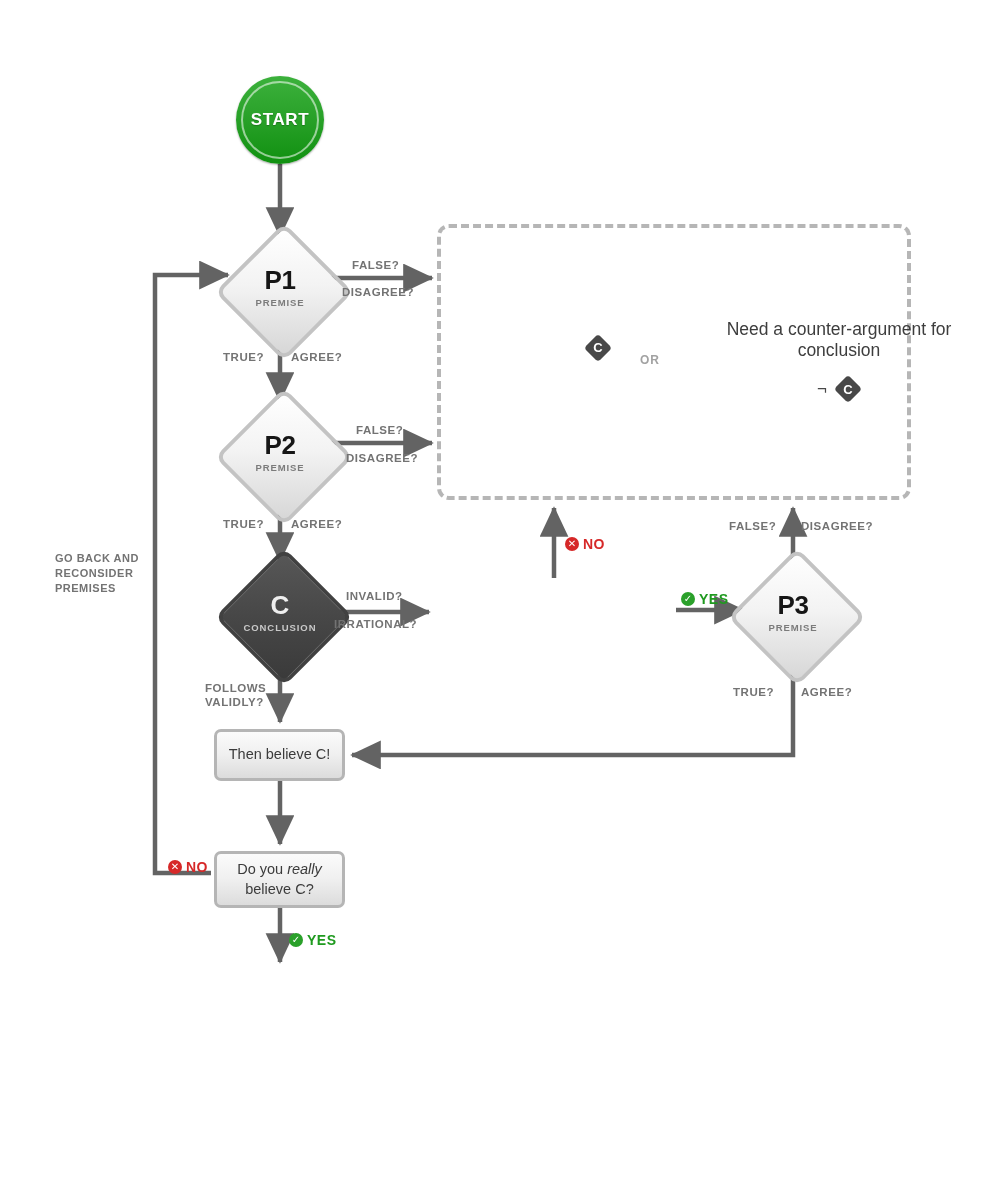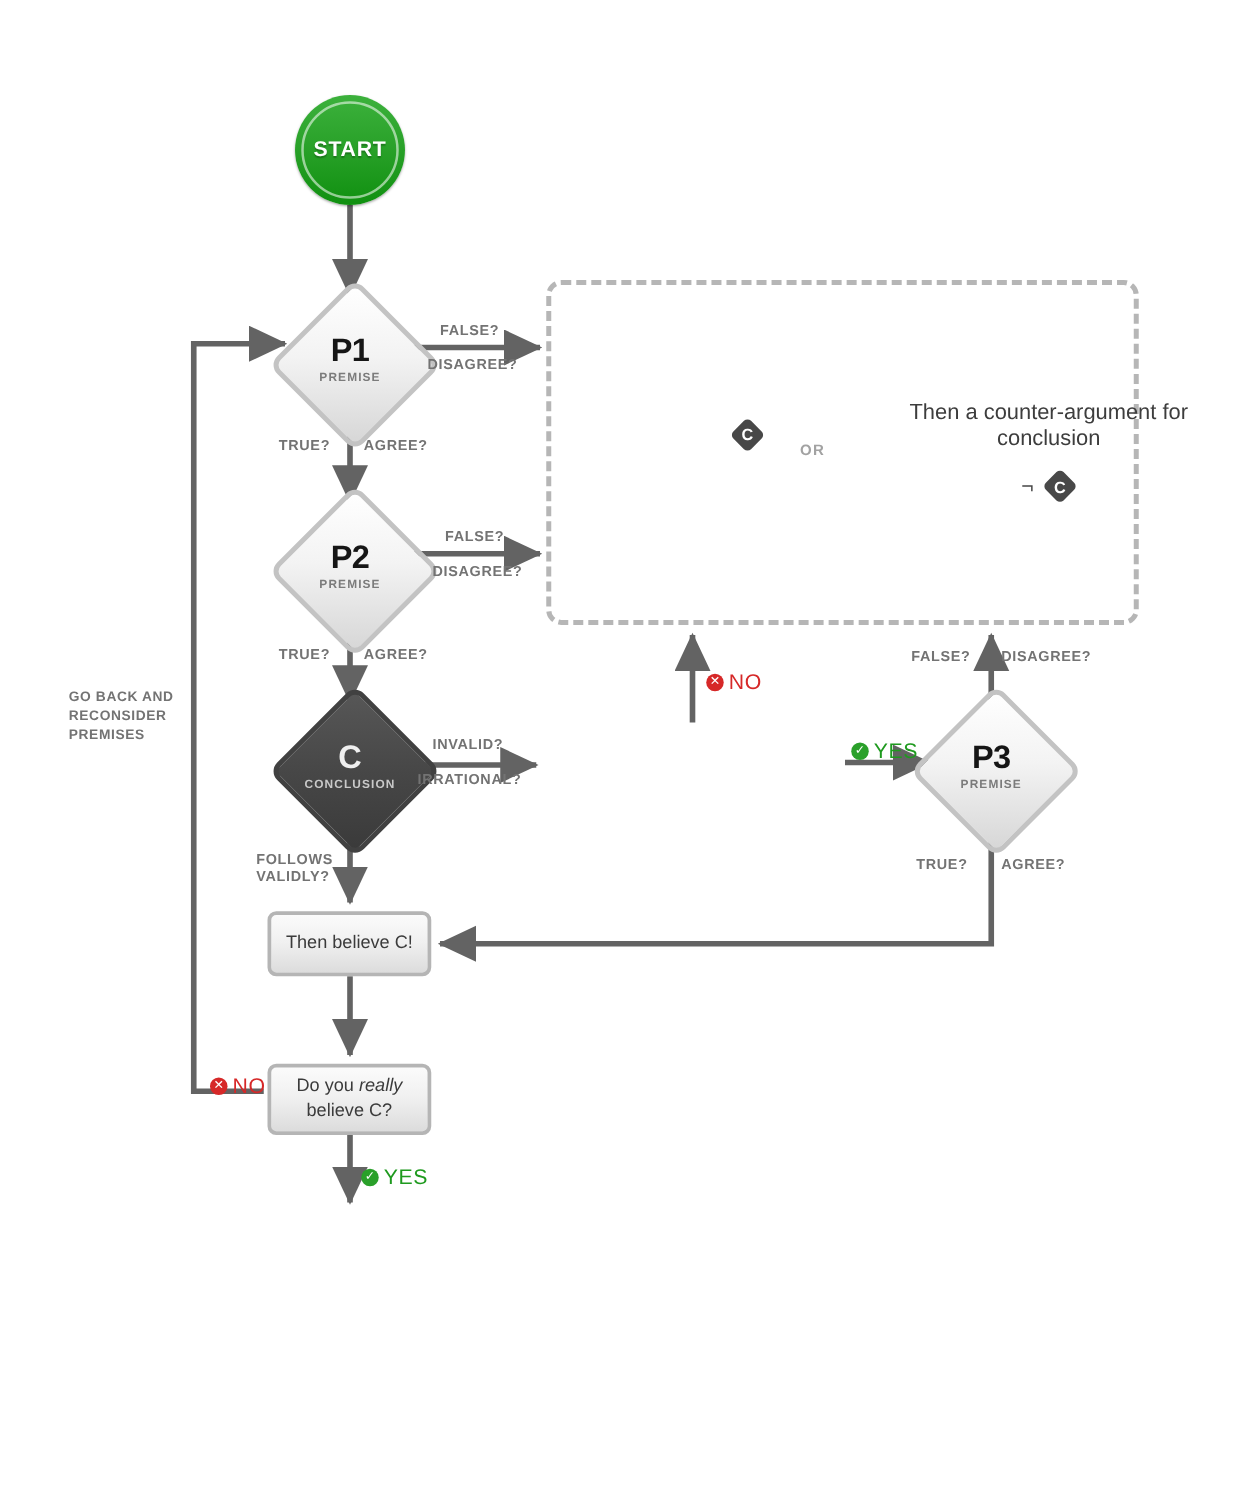--- a/index.html
+++ b/index.html
@@ -135,21 +135,21 @@
 
   
   .badge{position:absolute;display:flex;align-items:center;white-space:nowrap;}
   .badge .bico{
     width:14px;height:14px;border-radius:50%;
     display:flex;align-items:center;justify-content:center;
     color:#fff;font-size:10px;font-weight:bold;line-height:1;margin-right:4px;
   }
   .badge.yes .bico{background:#2aa02a;}
   .badge.no  .bico{background:#d62828;}
-  .badge .btxt{font-size:17px;font-weight:normal;letter-spacing:.5px;}
+  .badge .btxt{font-size:14px;font-weight:bold;letter-spacing:.5px;}
   .badge.yes .btxt{color:#1f9a1f;}
   .badge.no  .btxt{color:#d62828;}
   .badge-no-mid {left:565px;top:536px;}
   .badge-yes-p3 {left:681px;top:591px;}
   .badge-no-left{left:168px;top:859px;}
   .badge-yes-bot{left:289px;top:932px;}
 </style>
 </head>
 <body>
 
@@ -196,21 +196,21 @@
   <div class="node dashed-box">
     <div class="dash-col dash-col-left">
       <div style="margin-top:4px;">
         <span class="cdia">
           <span class="cshape"></span>
           <span class="cltr">C</span>
         </span>
       </div>
     </div>
     <div class="dash-col dash-col-right">
-      <span>Then a counter-argument for conclusion</span>
+      <span>Need a counter-argument for conclusion</span>
       <div style="margin-top:4px;">
         <span class="neg">¬</span>
         <span class="cdia">
           <span class="cshape"></span>
           <span class="cltr">C</span>
         </span>
       </div>
     </div>
   </div>
   <div class="or-label">OR</div>

